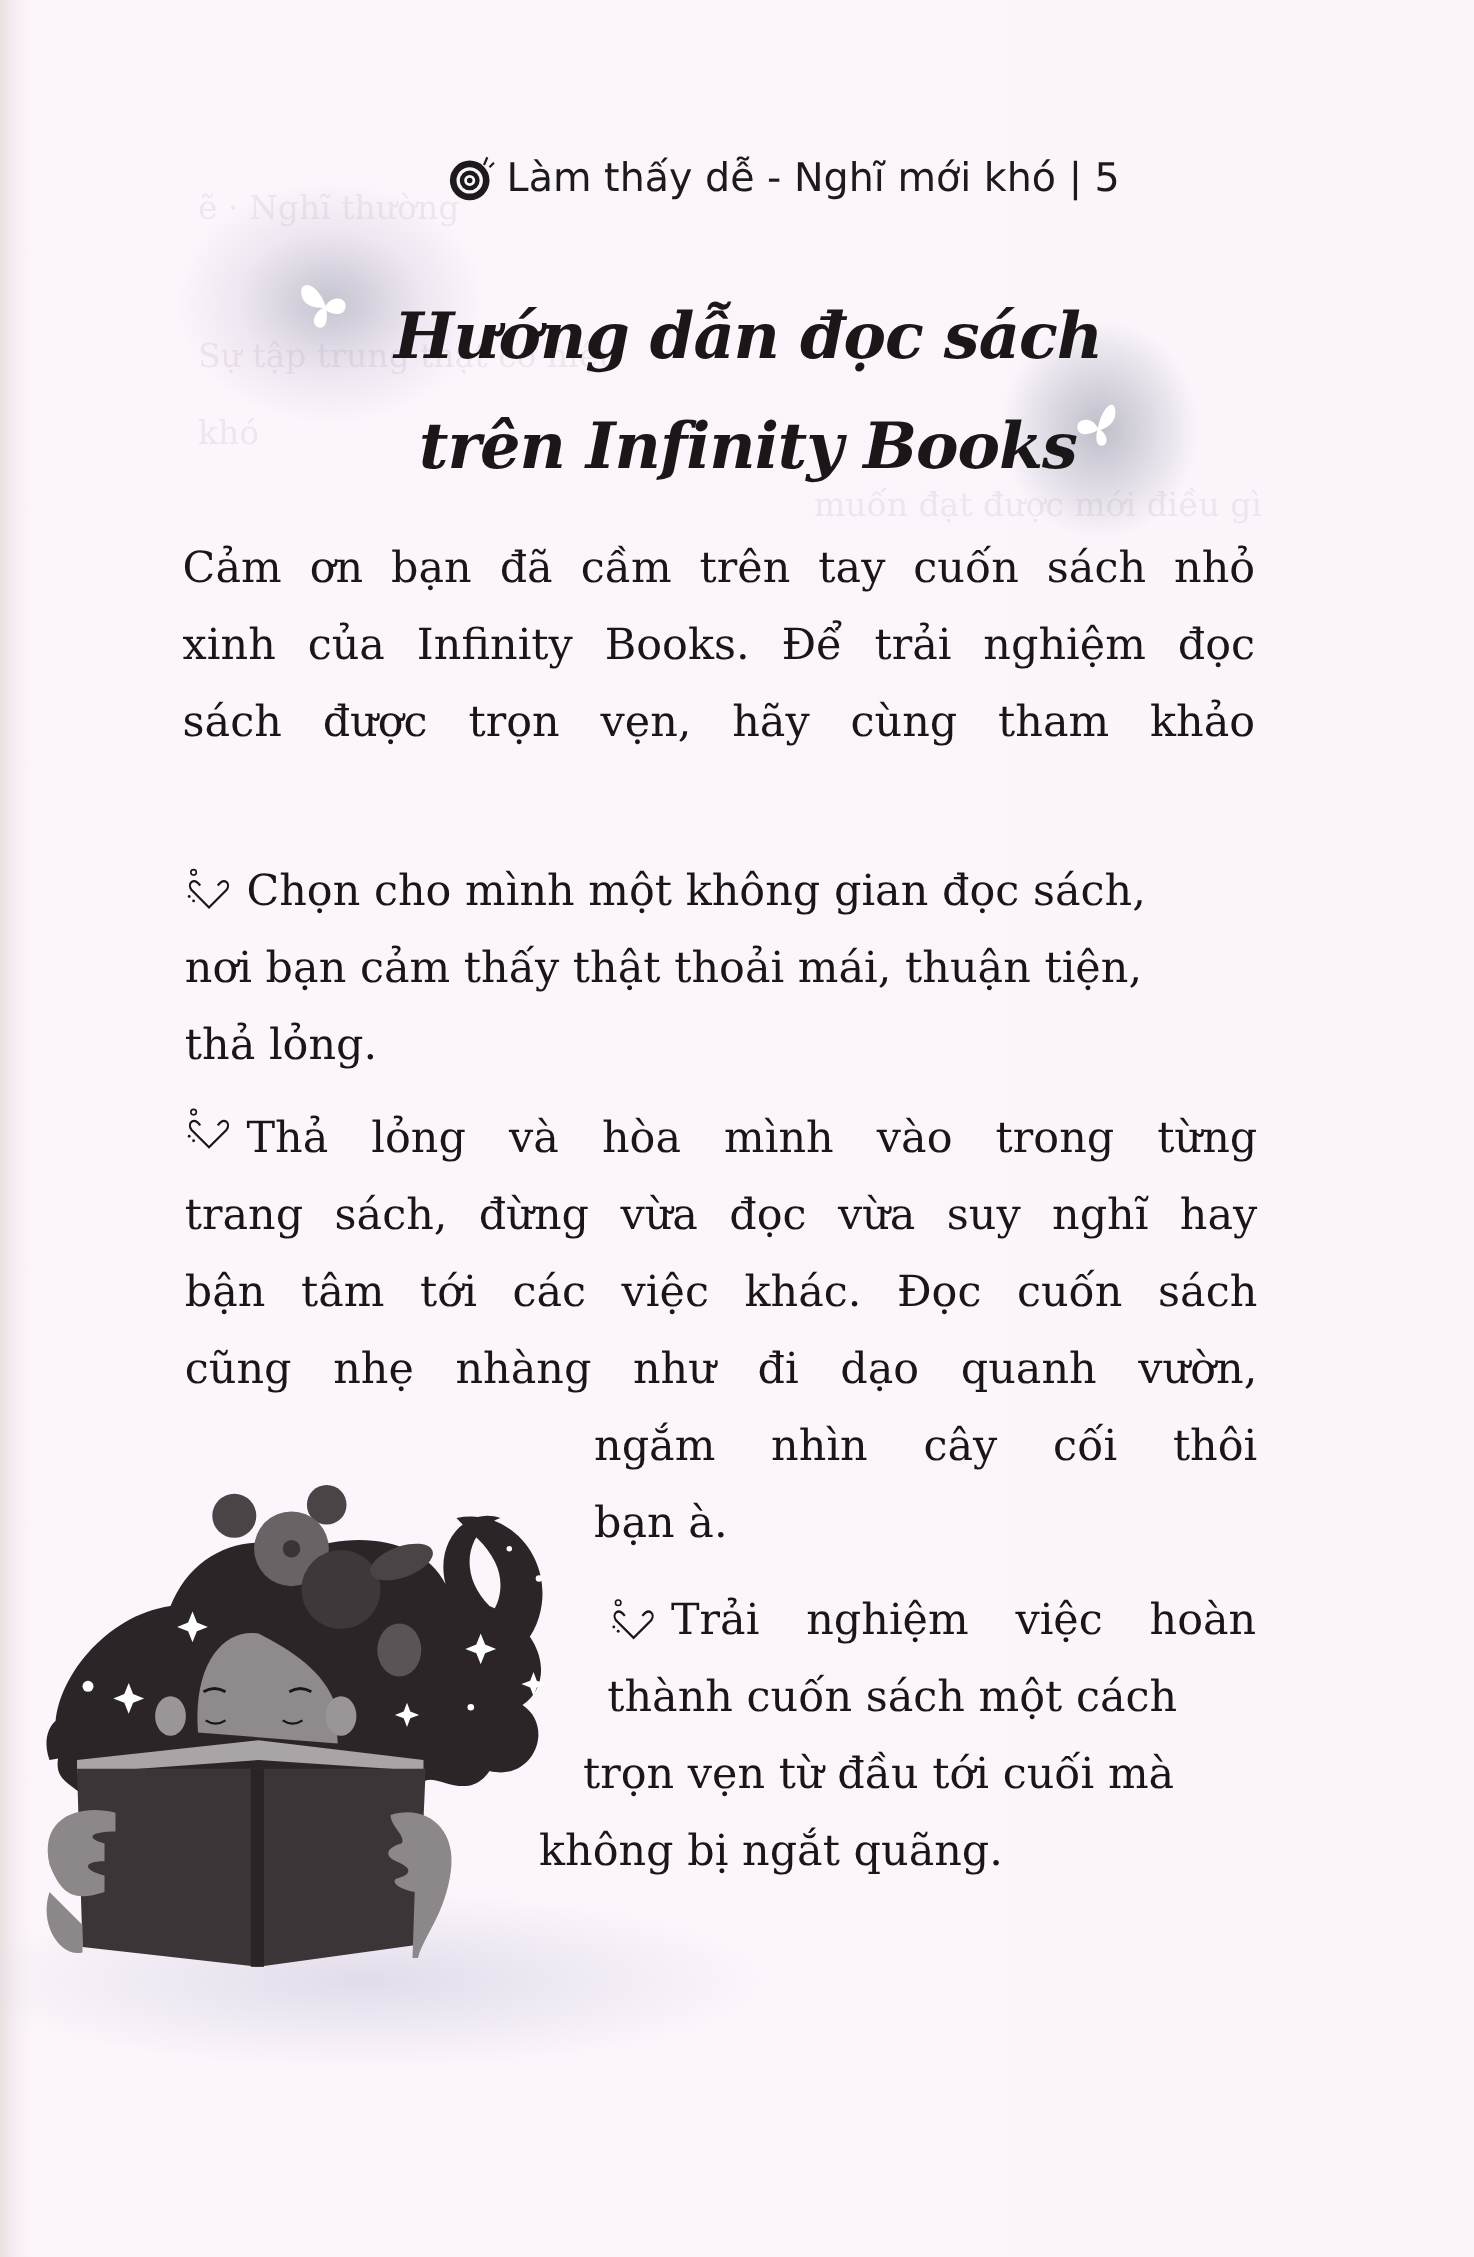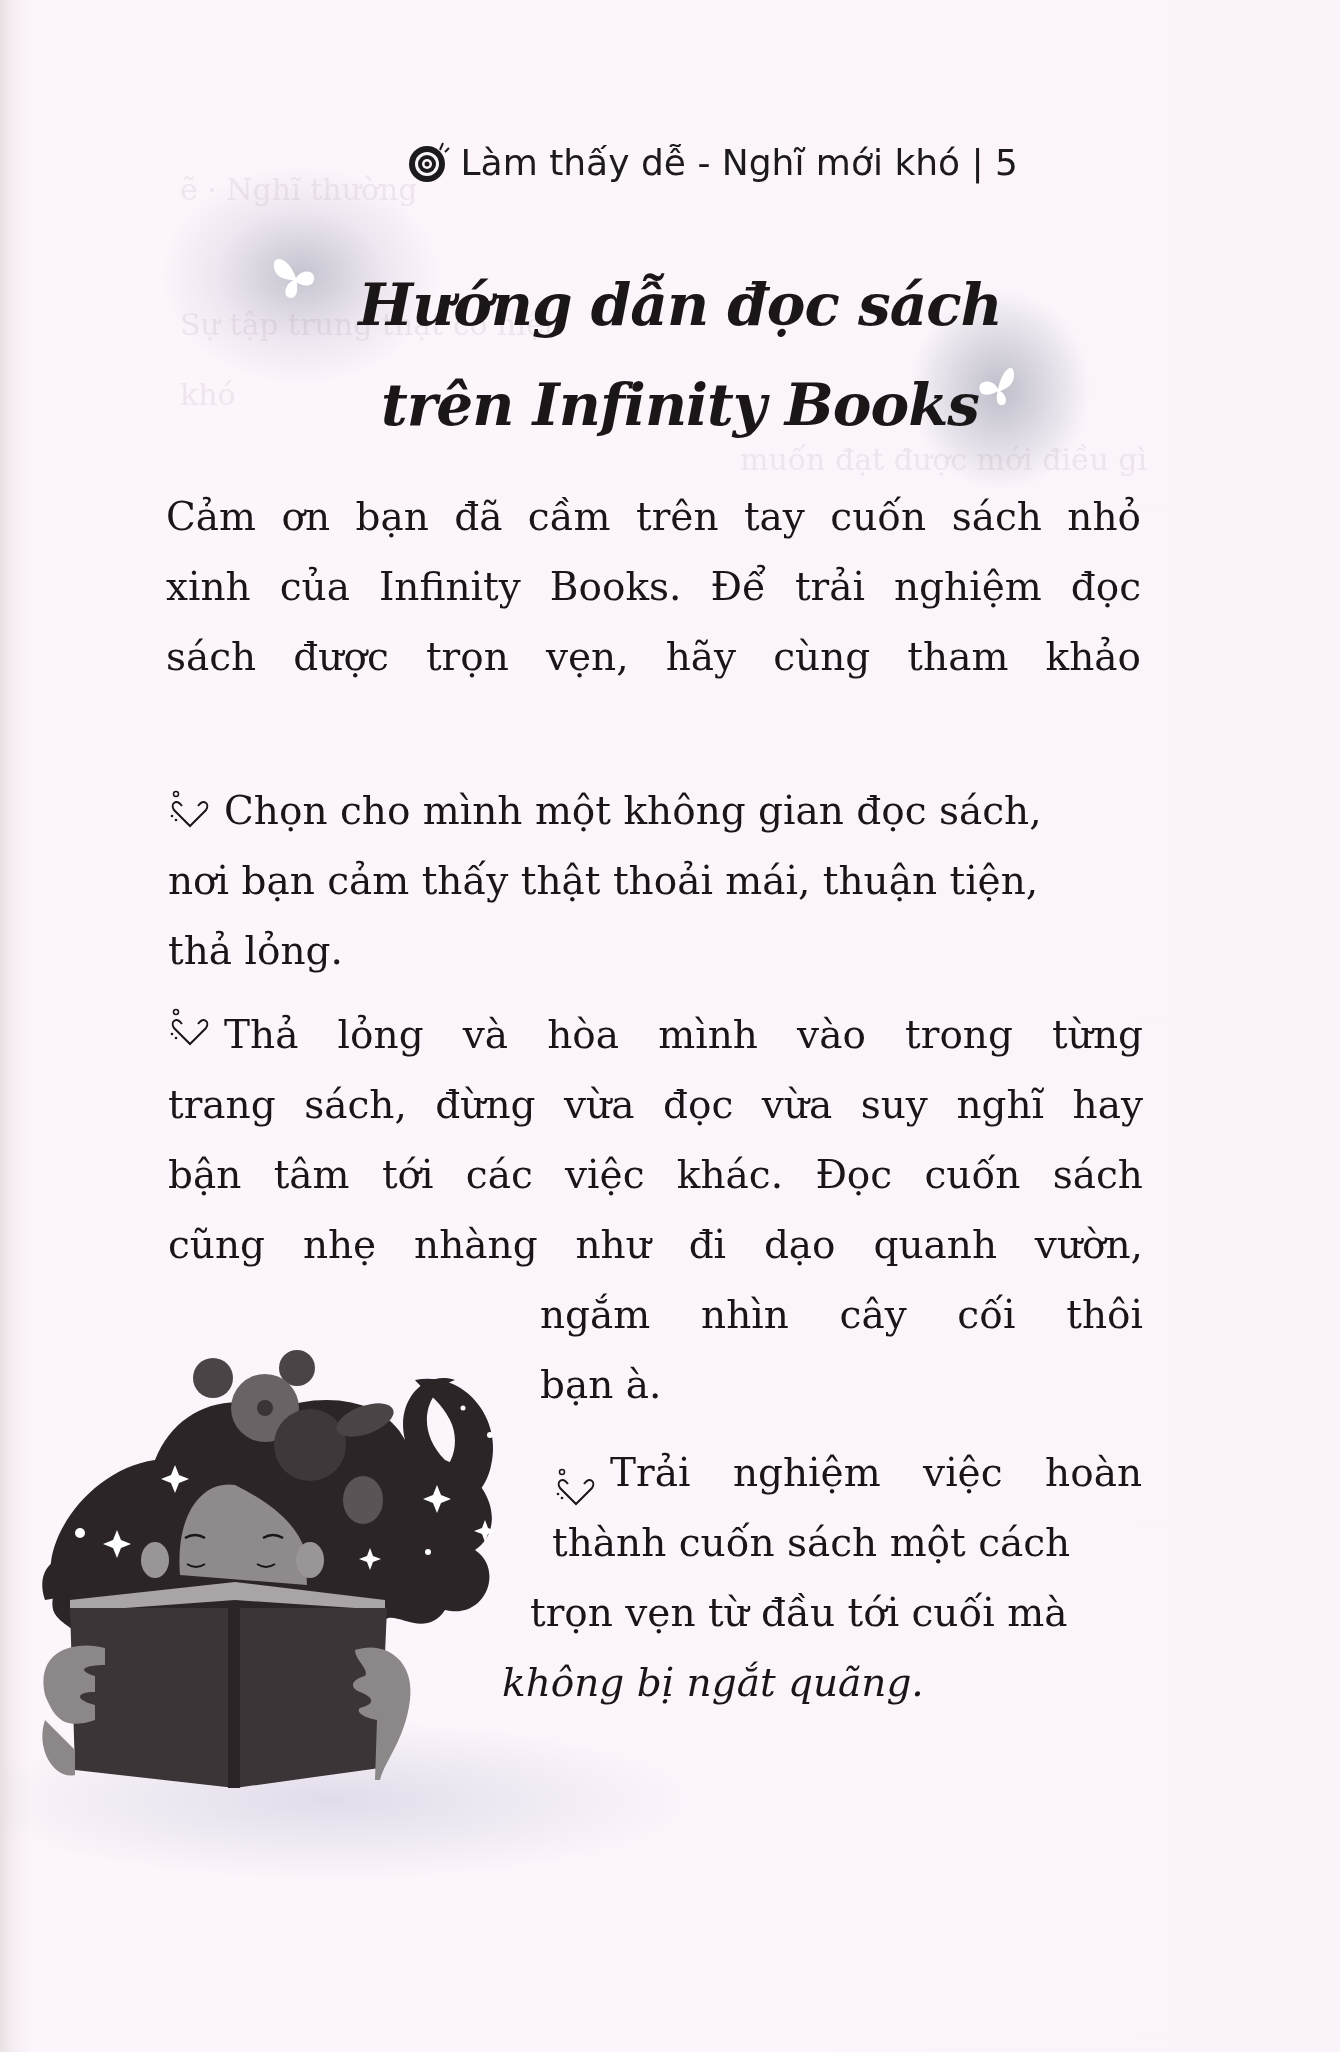--- a/index.html
+++ b/index.html
@@ -113,32 +113,32 @@
         <span style="flex:1; text-align:justify; text-align-last:justify;">Thả lỏng và hòa mình vào trong từng</span>
     </span>
     <span class="line justify">trang sách, đừng vừa đọc vừa suy nghĩ hay</span>
     <span class="line justify">bận tâm tới các việc khác. Đọc cuốn sách</span>
     <span class="line justify">cũng nhẹ nhàng như đi dạo quanh vườn,</span>
     <span class="line justify" style="margin-left:372px;">ngắm nhìn cây cối thôi</span>
     <span class="line" style="margin-left:372px;">bạn à.</span>
   </div>
 
   <div class="body-text" style="top:1438px; left:490px; width:652px;">
-    <span class="line" style="margin-left:64px; display:flex; align-items:flex-end;">
+    <span class="line" style="margin-left:64px; display:flex; align-items:center;">
       <svg class="bullet" viewBox="0 0 56 40">
         <circle cx="8" cy="4" r="2.5" fill="none" stroke="#1a1618" stroke-width="1.5"></circle>
         <path d="M14 16 C8 8 2 14 6 20 L22 36 L38 20 C42 14 36 8 30 16" fill="none" stroke="#1a1618" stroke-width="2"></path>
         <circle cx="4" cy="26" r="1.3" fill="#1a1618"></circle>
           <circle cx="8" cy="30" r="1.3" fill="#1a1618"></circle>
       </svg>
         <span style="flex:1; text-align:justify; text-align-last:justify;">Trải nghiệm việc hoàn</span>
     </span>
     <span class="line" style="margin-left:62px;">thành cuốn sách một cách</span>
     <span class="line" style="margin-left:40px;">trọn vẹn từ đầu tới cuối mà</span>
-    <span class="line" style="margin-left:12px;font-style:italic;">không bị ngắt quãng.</span>
+    <span class="line" style="margin-left:0px;">không bị ngắt quãng.</span>
   </div>
 
   <svg class="illustration" viewBox="0 0 500 470">
 
     <path d="M30 270 C10 230 60 150 130 140 C150 90 200 70 250 90 C300 70 360 80 380 120 C370 80 400 50 430 60 C400 70 390 110 420 140 C470 160 480 210 450 230 C480 250 460 300 420 290 C400 320 370 290 360 300 L360 320 L60 320 C40 300 20 300 30 270 Z" fill="#2b2527"></path>
 
     <path d="M390 60 C440 50 480 100 465 150 C450 200 400 190 380 160 C420 170 440 130 425 100 C415 80 400 72 390 60 Z" fill="#2b2527"></path>
 
     <path d="M20 280 C10 250 30 235 45 240 C30 250 30 270 50 275 Z" fill="#2b2527"></path>
 

